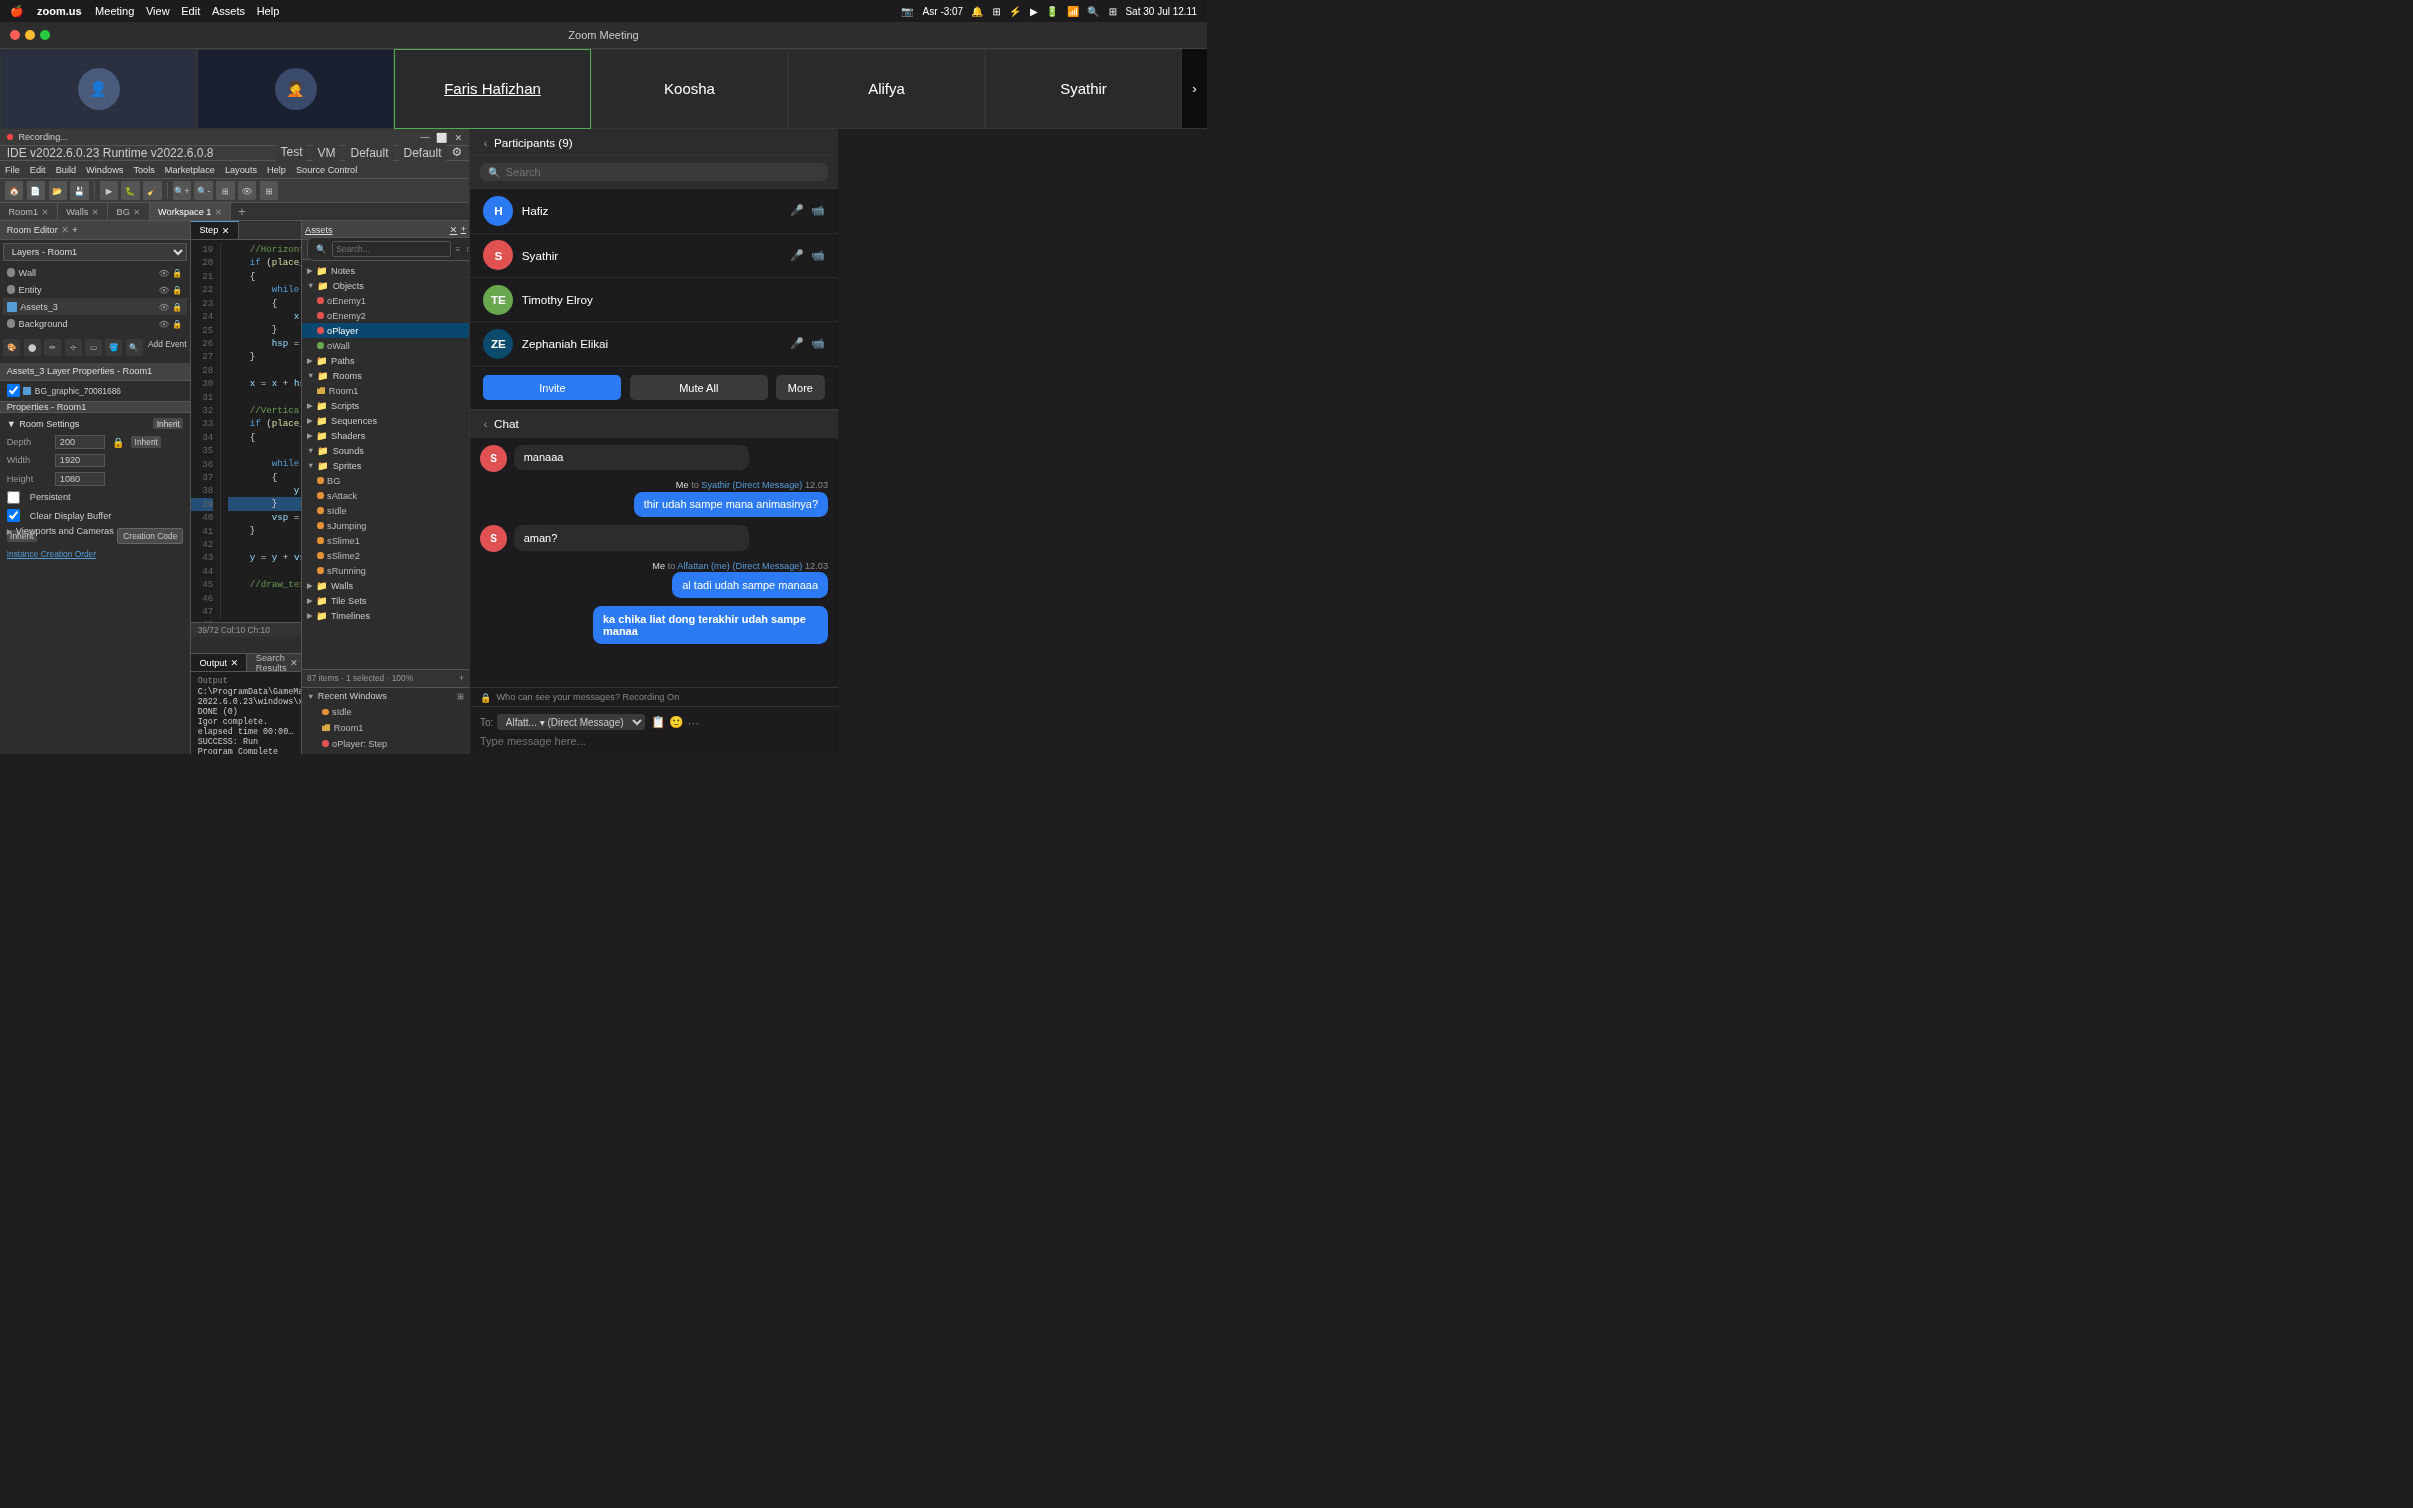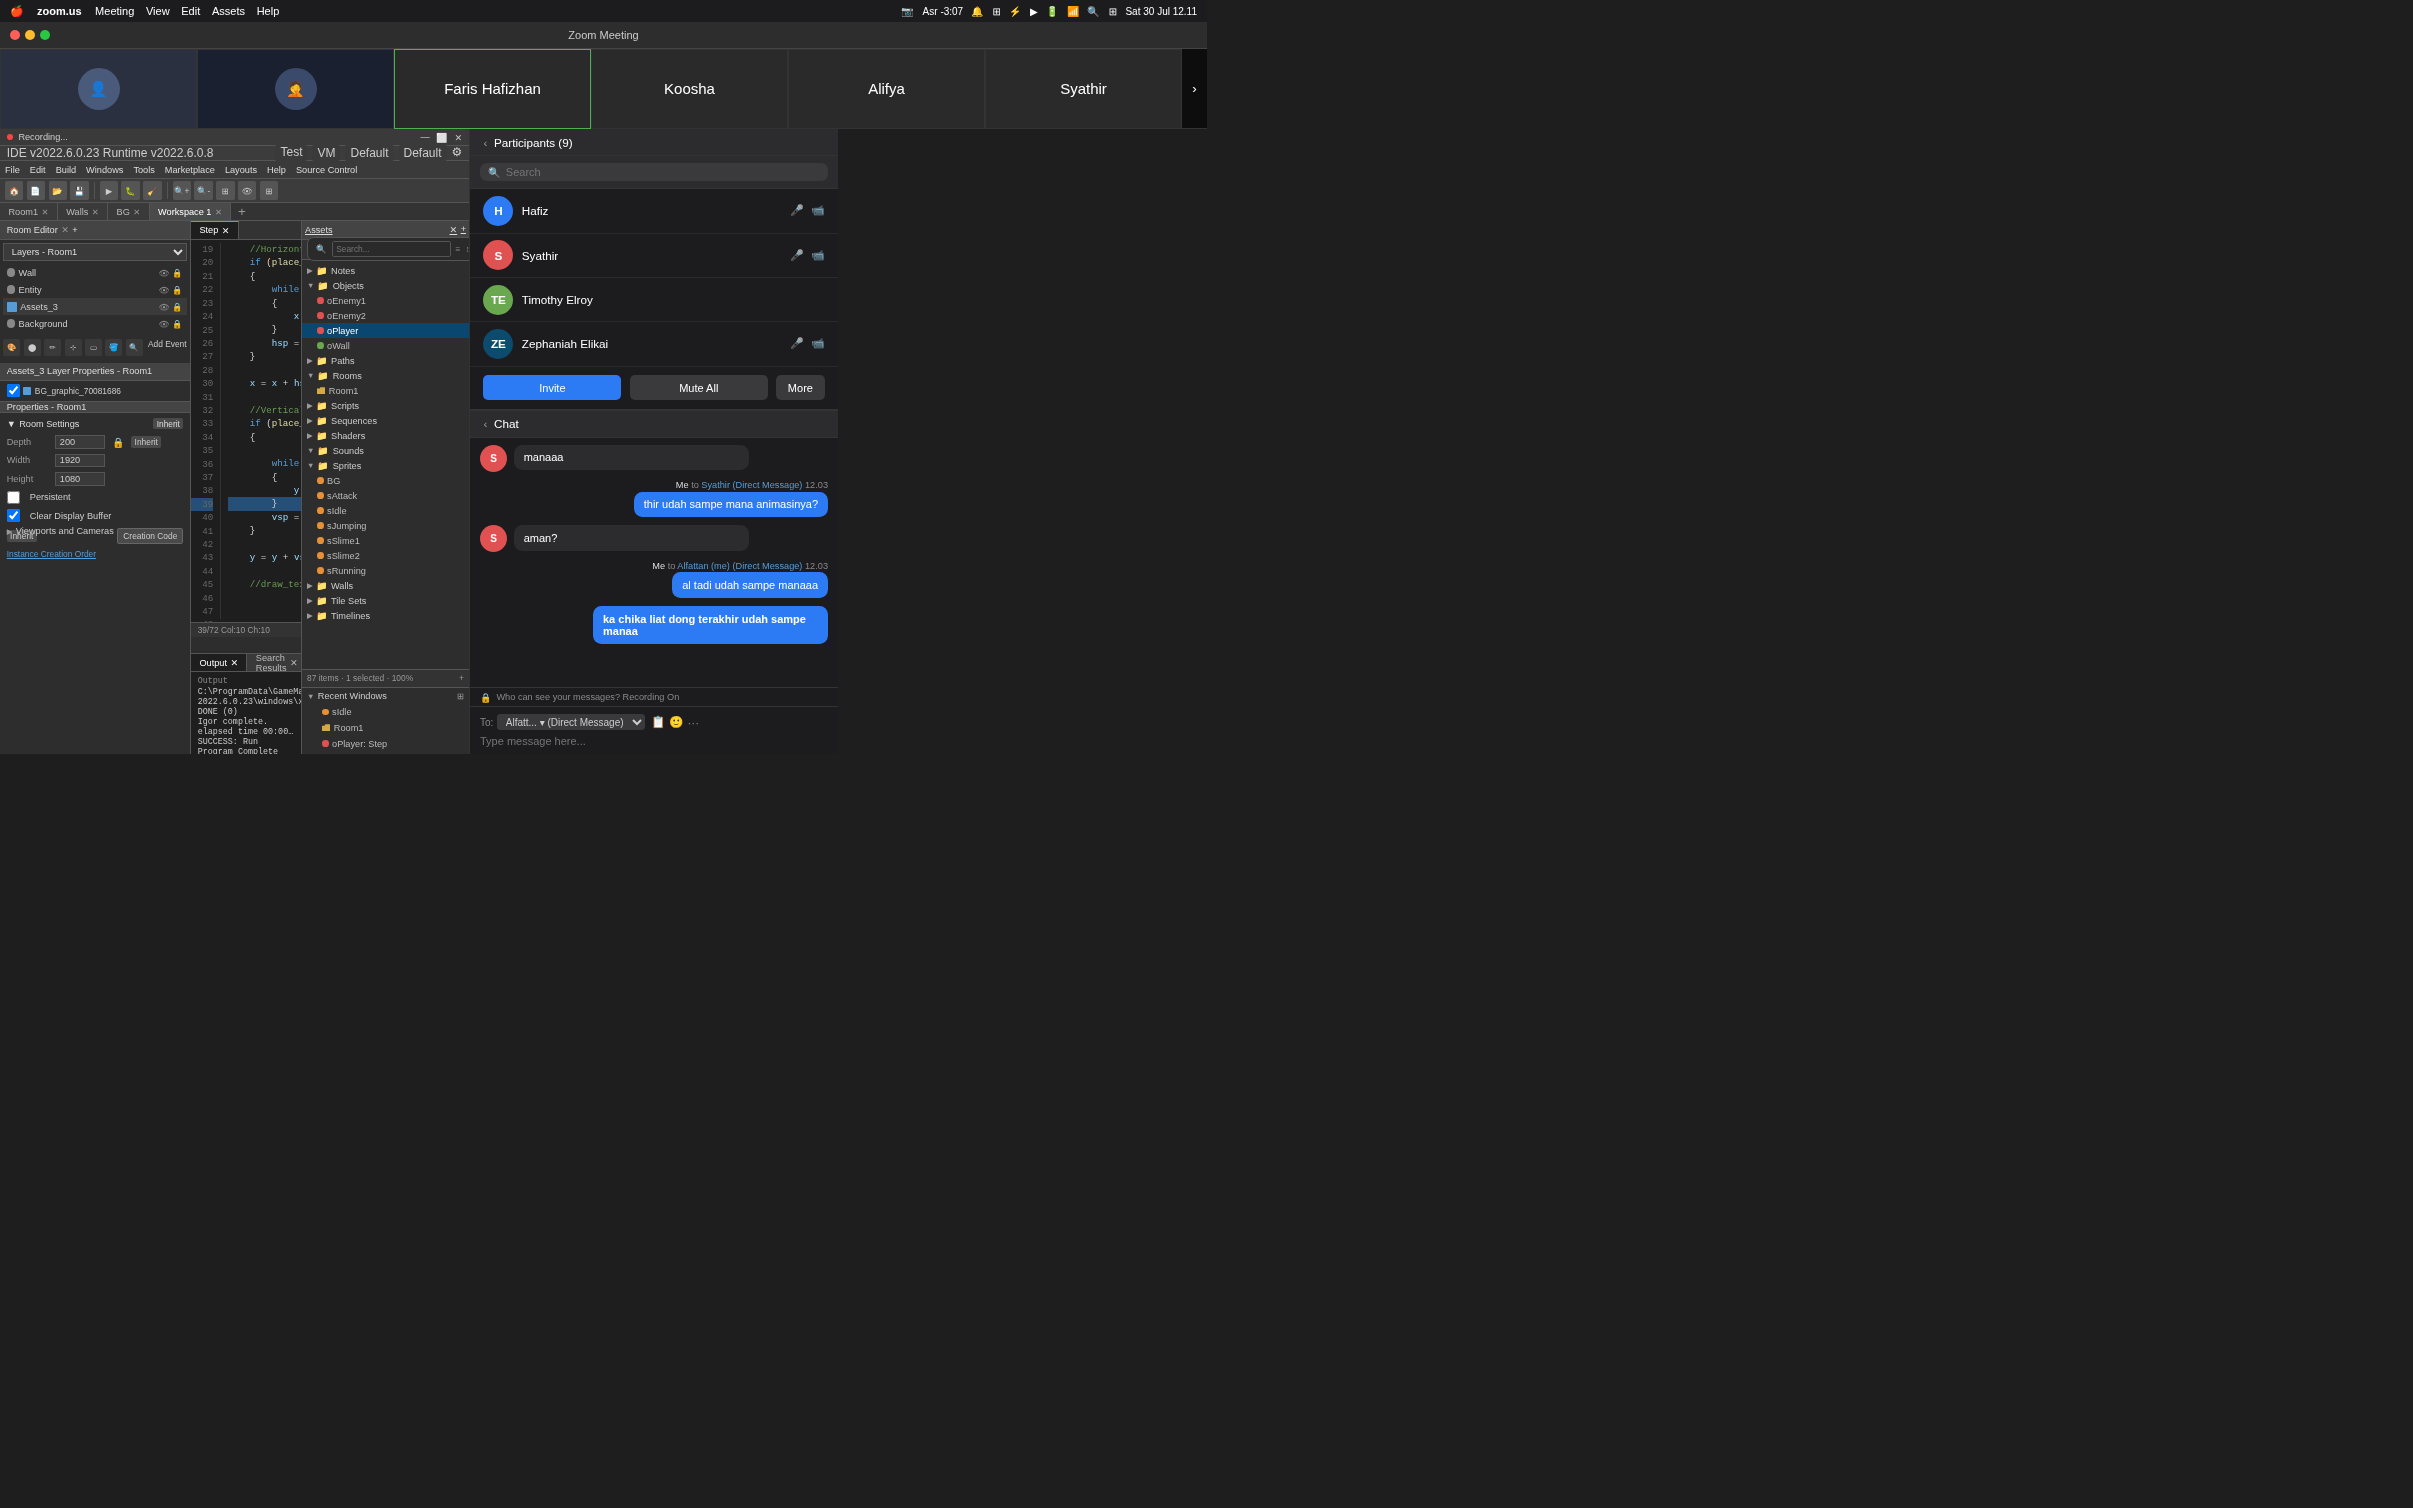--- a/index.html
+++ b/index.html
@@ -22,21 +22,21 @@
     
     .zoom-participants-row {
       height: 80px; background: #1a1a1a; display: flex; align-items: center;
       border-bottom: 0.8px solid #333; position: relative;
     }
     .participant-tile {
       flex: 1; height: 80px; display: flex; align-items: center; justify-content: center;
       background: #2a2a2a; border: 0.8px solid #333; color: #fff; font-size: 15px; font-weight: 500;
       position: relative;
     }
-    .participant-tile.active { border: 1.7px solid #4CAF50; }
+    .participant-tile.active { border: 1.7px solid #4CAF50; text-decoration: underline; }
     .participant-tile.with-video { background: #1a1a1a; }
     .participant-nav { width: 25px; display: flex; align-items: center; justify-content: center; color: #fff; cursor: pointer; background: rgba(0,0,0,0.5); height: 100%; }
 
     
     .main-area { display: flex; height: calc(754px - 22px - 27px - 80px); }
 
     
     .gm-panel { width: 469px; background: #2d2d2d; display: flex; flex-direction: column; }
 
     

